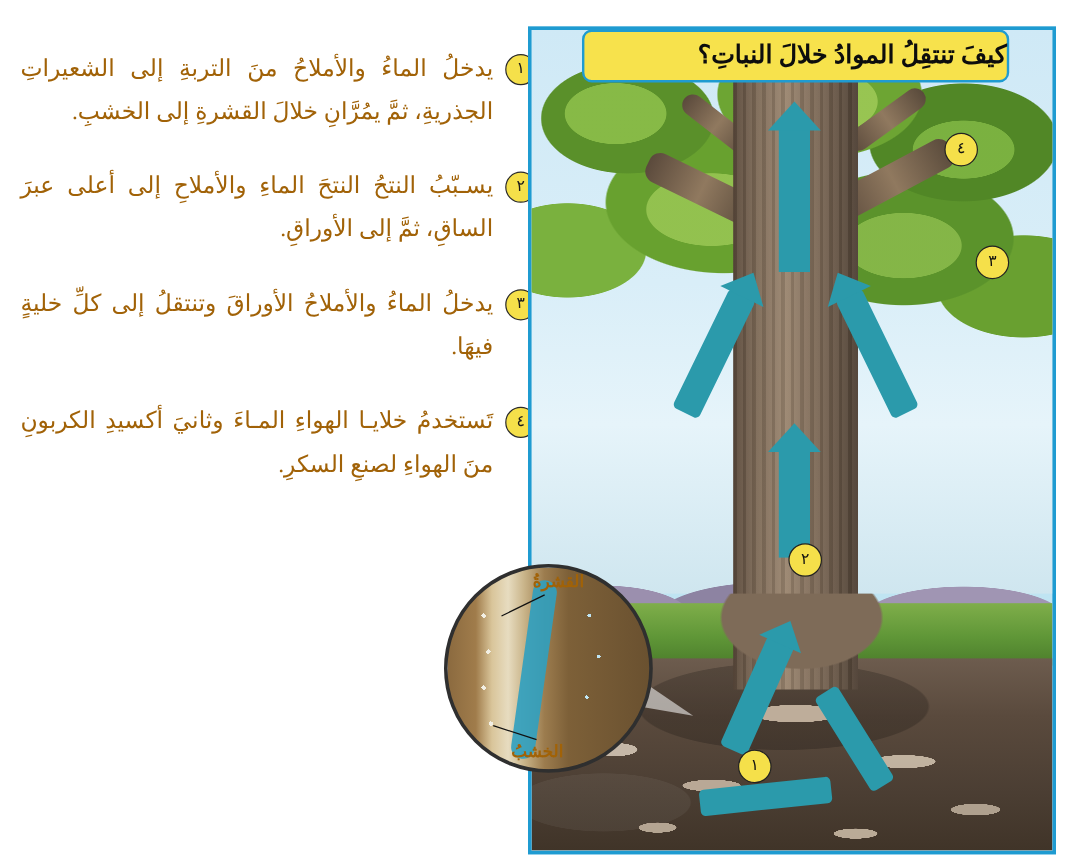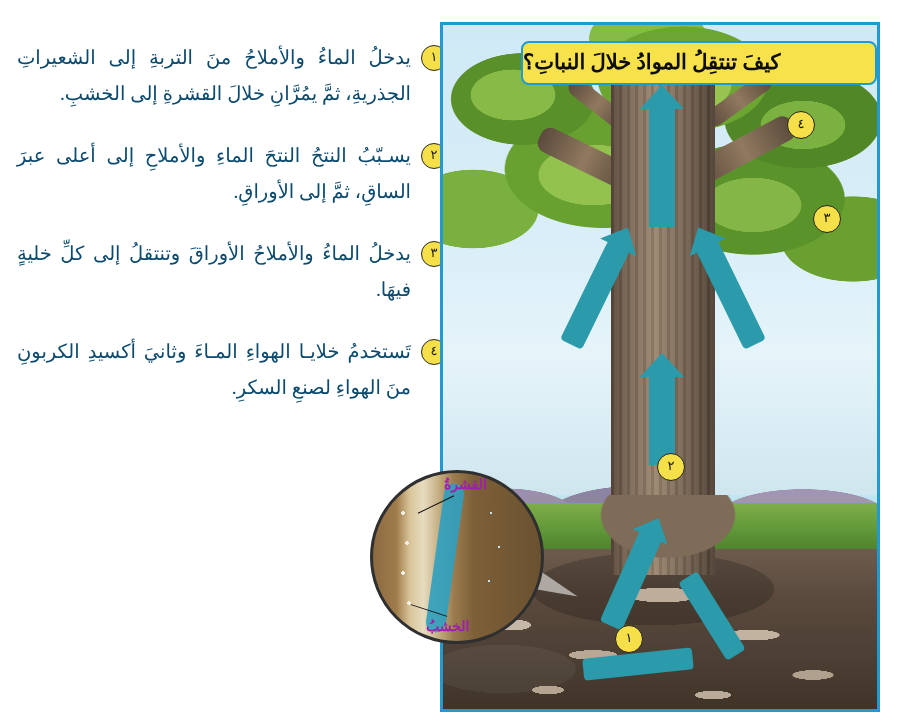--- a/index.html
+++ b/index.html
@@ -52,21 +52,21 @@
     text-align: center;
     font-family: "Liberation Serif", serif;
     margin-left: 10px;
     margin-top: 5px;
   }
 
   .step-text {
     flex: 1 1 auto;
     font-size: 19.5px;
     line-height: 1.85;
-    color: #0c4a6e;
+    color: #a16207;
     text-align: justify;
     text-align-last: right;
     letter-spacing: 0;
   }
 
   
   #illustration {
     position: absolute;
     left: 440px;
     top: 22px;
@@ -321,34 +321,33 @@
   }
   .m1 { left: 172px; top: 600px; }
   .m2 { left: 214px; top: 428px; }
   .m3 { left: 370px; top: 180px; }
   .m4 { left: 344px; top: 86px; }
 
   
   #title-banner {
     position: absolute;
     left: 42px;
-    top: 16px;
+    top: 0px;
     width: 352px;
     height: 40px;
     background: #f7e24c;
     border: 2px solid #1f9bd1;
     border-radius: 8px;
     color: #0d0d0d;
     font-size: 21px;
     font-weight: bold;
     line-height: 38px;
-    text-align: left;
+    text-align: right;
     direction: rtl;
     z-index: 6;
-    margin-left: 36px;
   }
 
   
   #inset {
     position: absolute;
     left: 370px;
     top: 470px;
     width: 210px;
     height: 180px;
     z-index: 7;
@@ -399,21 +398,21 @@
       radial-gradient(circle 3px at 34px 70px, #f2efe4 0 60%, transparent 61%),
       radial-gradient(circle 3px at 30px 100px, #f2efe4 0 60%, transparent 61%),
       radial-gradient(circle 3px at 36px 130px, #f2efe4 0 60%, transparent 61%),
       radial-gradient(circle 2.5px at 118px 40px, #bfe6f5 0 60%, transparent 61%),
       radial-gradient(circle 2.5px at 126px 74px, #bfe6f5 0 60%, transparent 61%),
       radial-gradient(circle 2.5px at 116px 108px, #bfe6f5 0 60%, transparent 61%);
   }
   #inset .label {
     position: absolute;
     font-size: 14px;
-    color: #a21caf;
+    color: #a16207;
     direction: rtl;
     font-family: Liberation Sans, sans-serif;
     white-space: nowrap;
   }
   #inset .label.bark { left: 74px; top: 6px; font-weight: bold; }
   #inset .label.wood { left: 56px; top: 148px; font-weight: bold; text-align: center; }
   #inset .leader {
     position: absolute;
     background: #111;
     height: 1.4px;

